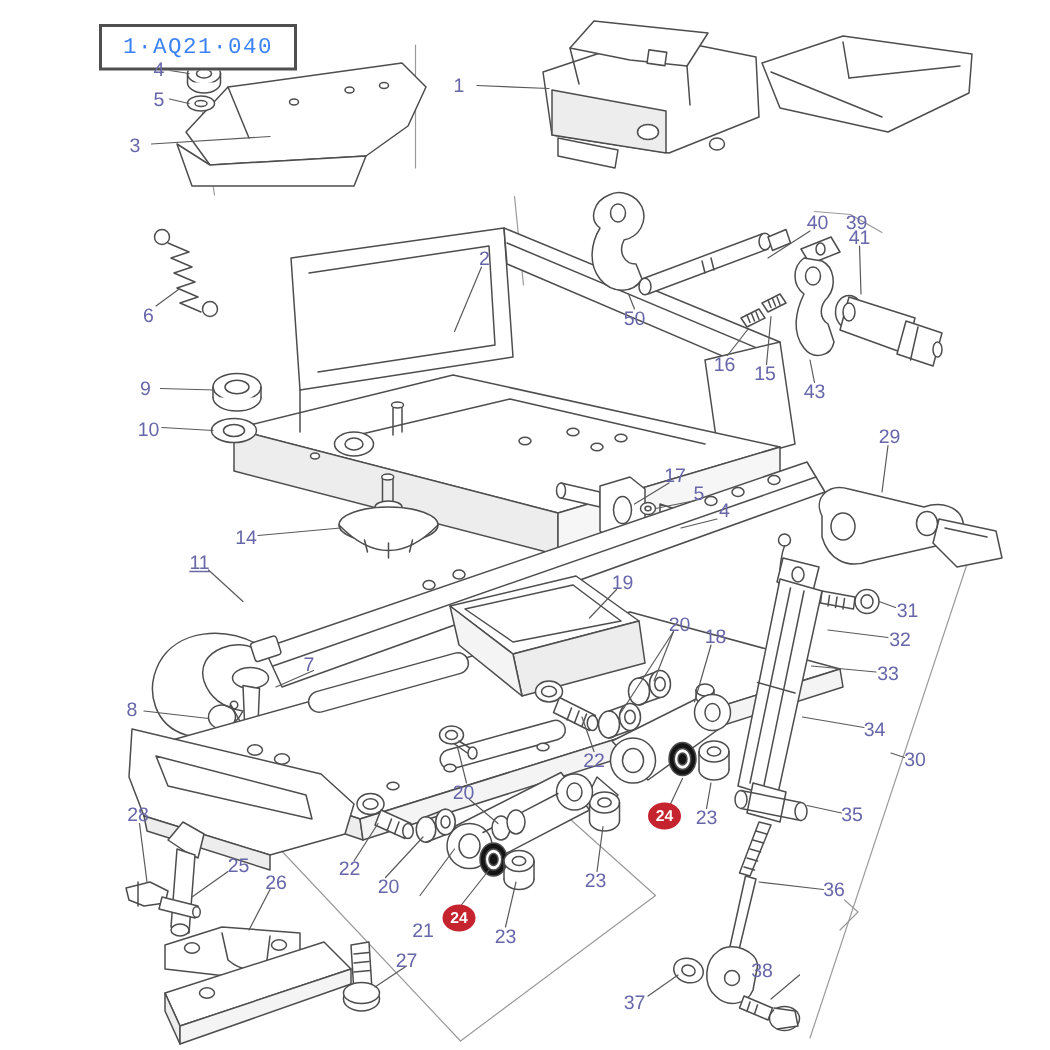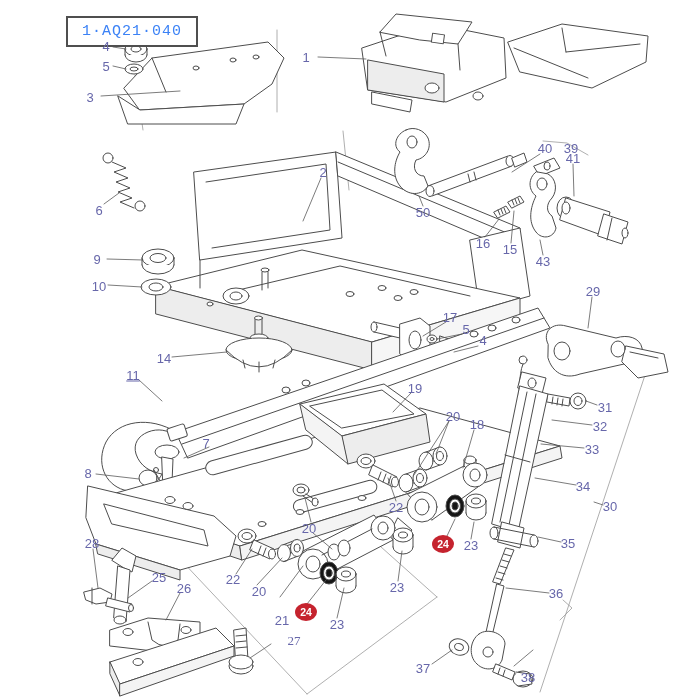--- a/index.html
+++ b/index.html
@@ -469,21 +469,21 @@
       <div class="callout" style="left: 466px; top: 329px;">5</div>
       <div class="callout" style="left: 483px; top: 340px;">4</div>
       <div class="callout" style="left: 593px; top: 291px;">29</div>
       <div class="callout" style="left: 605px; top: 407px;">31</div>
       <div class="callout" style="left: 600px; top: 426px; text-align: right;">32</div>
       <div class="callout" style="left: 592px; top: 449px;">33</div>
       <div class="callout" style="left: 583px; top: 486px;">34</div>
       <div class="callout" style="left: 610px; top: 506px;">30</div>
       <div class="callout" style="left: 568px; top: 543px; text-align: right;">35</div>
       <div class="callout" style="left: 556px; top: 593px;">36</div>
-      <div class="callout" style="left: 528px; top: 647px; margin-top: 30px;">38</div>
+      <div class="callout" style="left: 508px; top: 647px;">38</div>
       <div class="callout" style="left: 423px; top: 668px;">37</div>
       <div class="callout" style="left: 571px; top: 148px;">39</div>
       <div class="callout" style="left: 545px; top: 148px;">40</div>
       <div class="callout" style="left: 573px; top: 158px;">41</div>
       <div class="callout" style="left: 423px; top: 212px;">50</div>
       <div class="callout" style="left: 483px; top: 243px;">16</div>
       <div class="callout" style="left: 510px; top: 249px;">15</div>
       <div class="callout" style="left: 543px; top: 261px;">43</div>
       <div class="callout" style="left: 396px; top: 507px;">22</div>
       <div class="callout" style="left: 309px; top: 528px;">20</div>
@@ -491,16 +491,16 @@
       <div class="callout badge" style="left: 443px; top: 544px;">24</div>
       <div class="callout" style="left: 471px; top: 545px;">23</div>
       <div class="callout" style="left: 92px; top: 543px;">28</div>
       <div class="callout" style="left: 159px; top: 577px;">25</div>
       <div class="callout" style="left: 184px; top: 588px;">26</div>
       <div class="callout" style="left: 233px; top: 579px;">22</div>
       <div class="callout" style="left: 259px; top: 591px;">20</div>
       <div class="callout" style="left: 282px; top: 603px; margin-top: 17px;">21</div>
       <div class="callout badge" style="left: 306px; top: 612px;">24</div>
       <div class="callout" style="left: 337px; top: 624px;">23</div>
-      <div class="callout" style="left: 294px; top: 640px; font-family: Liberation Serif, serif;">27</div>
+      <div class="callout" style="left: 271px; top: 640px;">27</div>
     </div>
 
 </div>
 
 </body></html>

